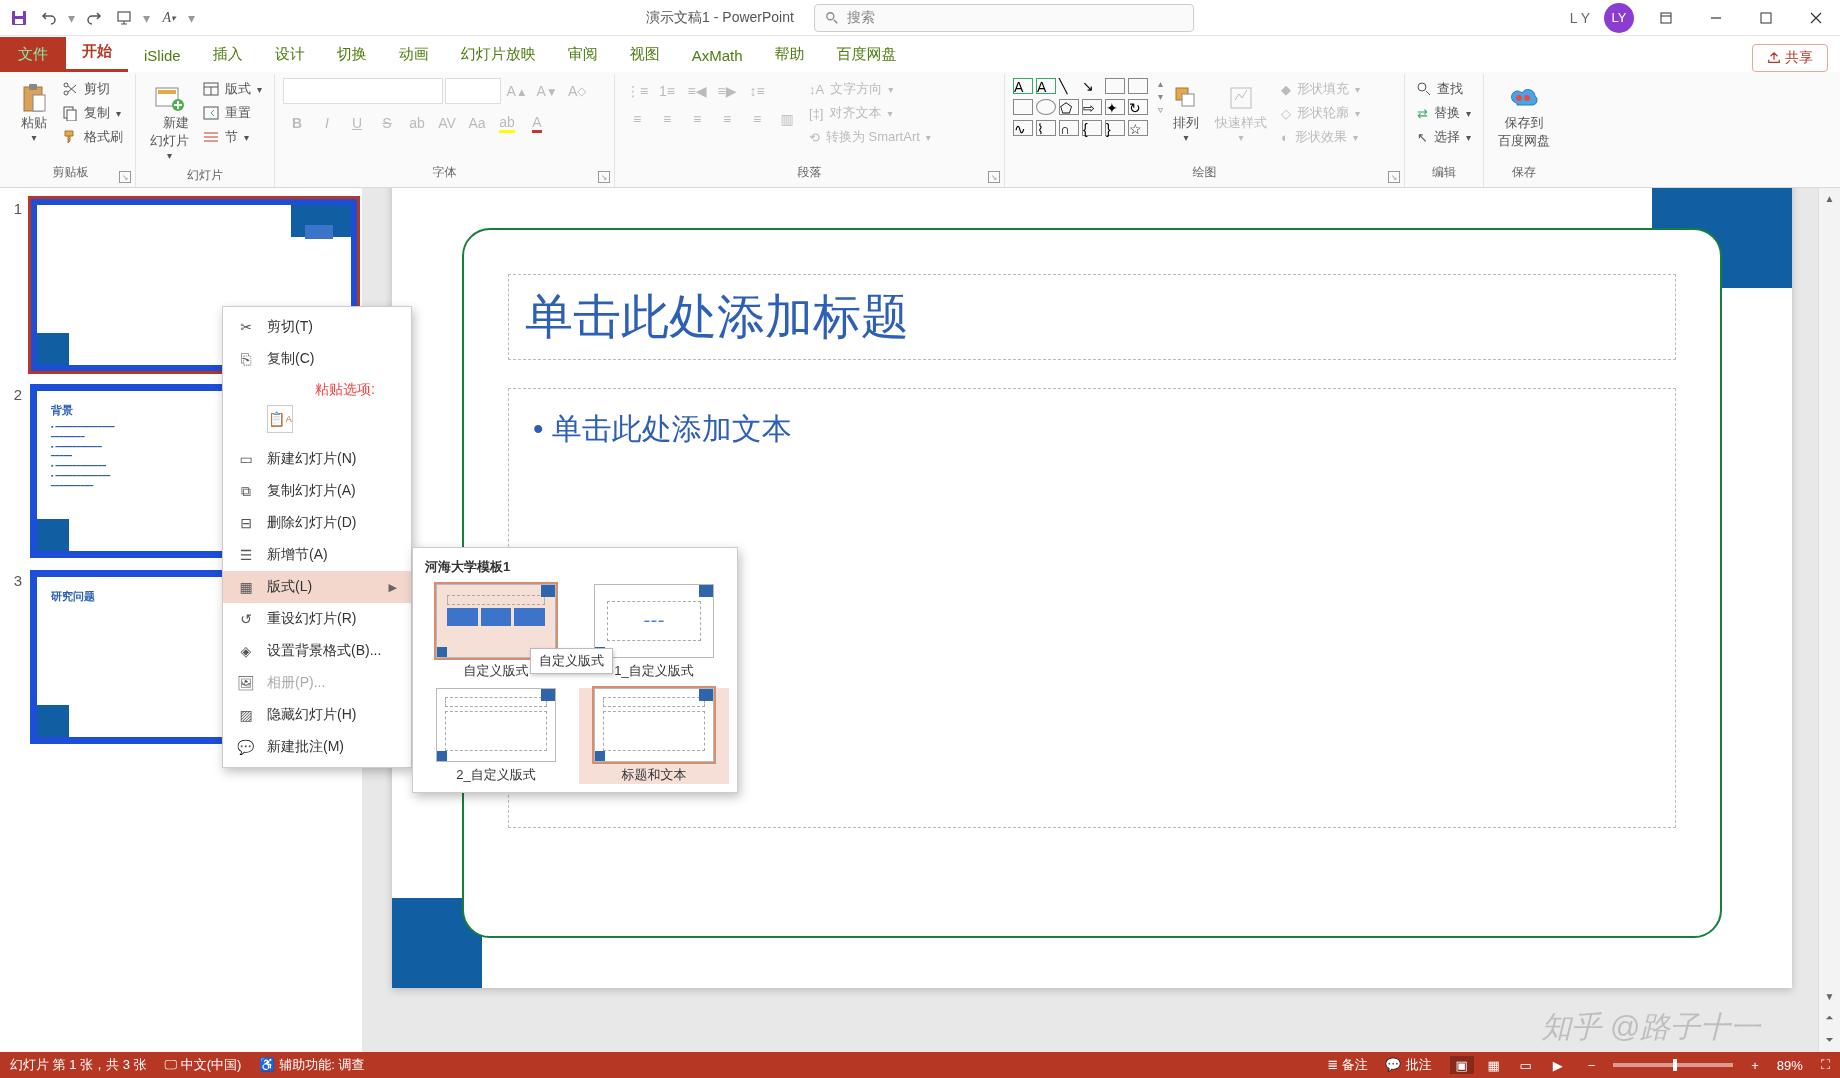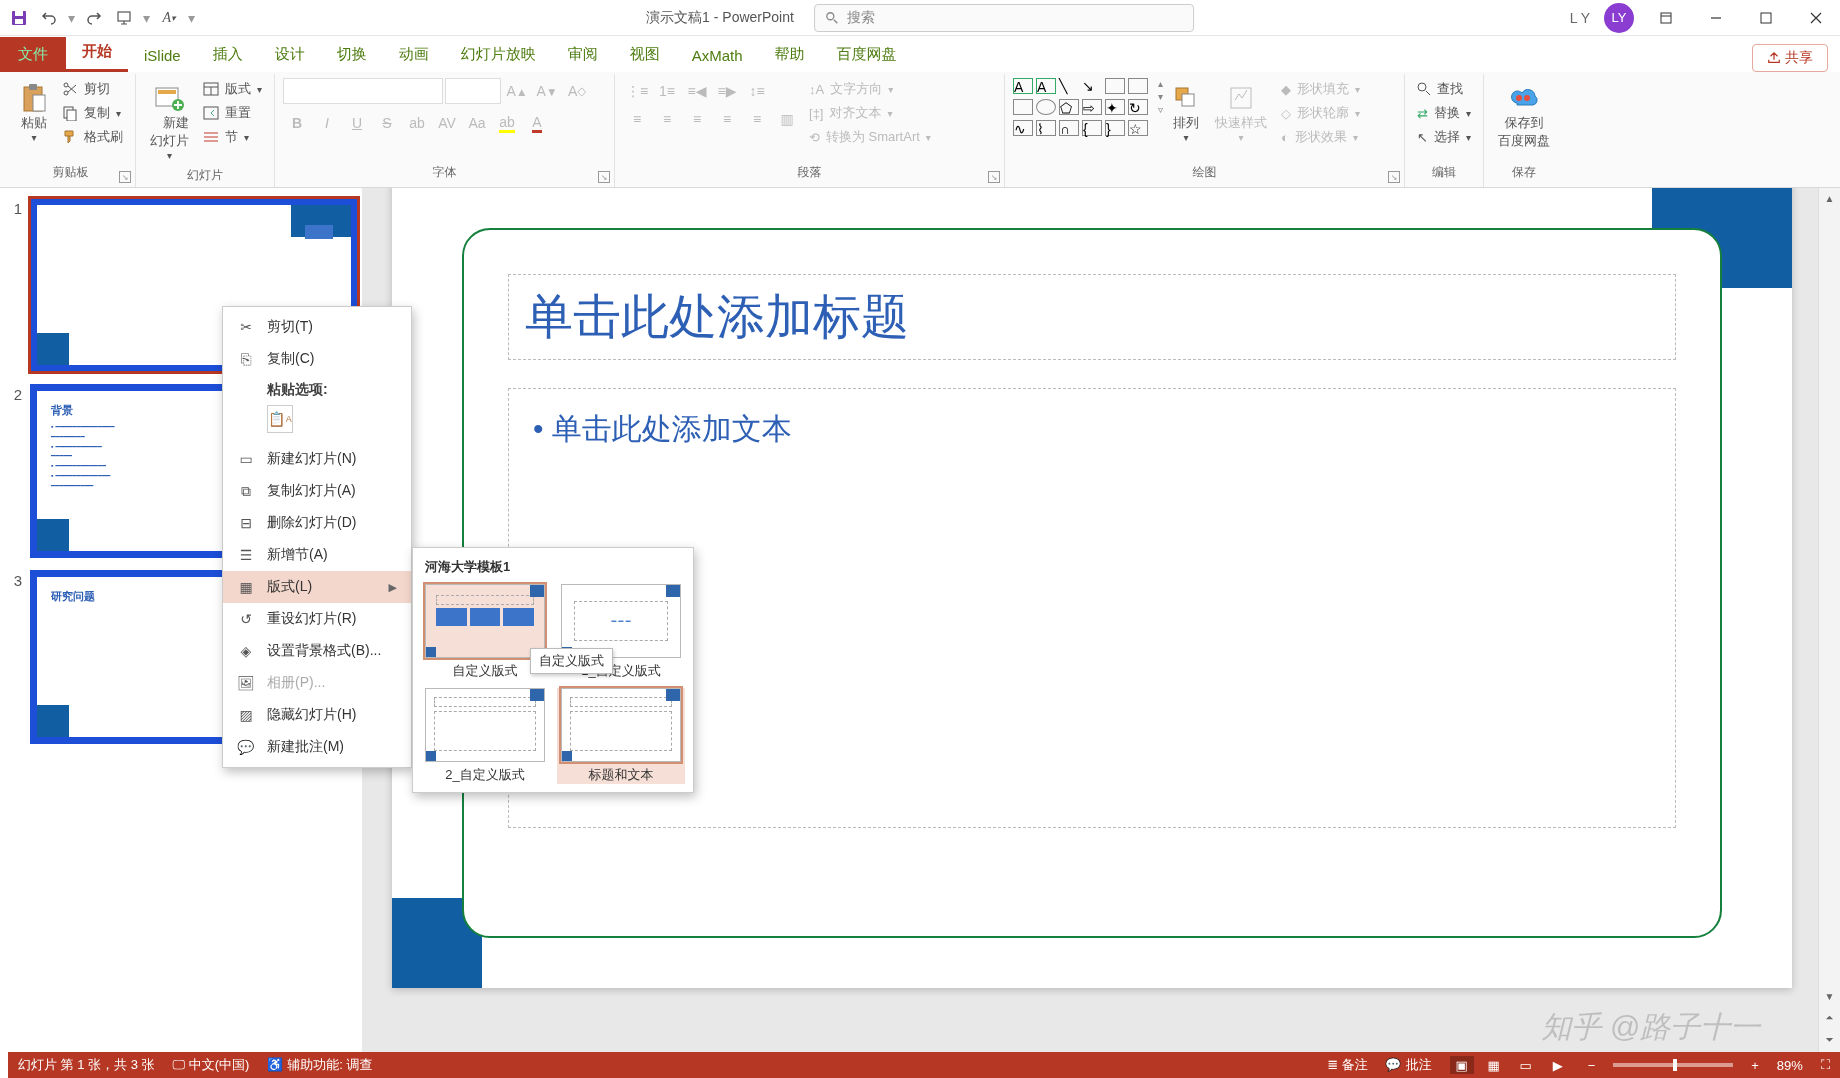--- a/index.html
+++ b/index.html
@@ -69,38 +69,38 @@
 .vscroll { position: absolute; right: 0; top: 188px; bottom: 26px; width: 22px; background: #f3f3f3; border-left: 1px solid #ddd; }
 .vscroll .arrow { height: 20px; display: flex; align-items: center; justify-content: center; color: #666; font-size: 10px; }
 
 
 .ctx { position: absolute; left: 222px; top: 306px; width: 190px; background: #fff; border: 1px solid #ccc; box-shadow: 2px 4px 10px rgba(0,0,0,.25); z-index: 50; padding: 4px 0; }
 .ctx-item { display: flex; align-items: center; gap: 12px; padding: 7px 14px; font-size: 14px; color: #333; cursor: pointer; position: relative; }
 .ctx-item.hover { background: #f3d7cd; }
 .ctx-item.disabled { color: #aaa; }
 .ctx-item .arw { margin-left: auto; font-size: 11px; color: #666; }
 .ctx-ico { width: 18px; height: 18px; display: flex; align-items: center; justify-content: center; color: #555; }
-.ctx-label-row { padding: 6px 14px 2px 44px; font-size: 14px; font-weight: bold; color: #404040; }
+.ctx-label-row { padding: 6px 14px 2px 44px; font-size: 14px; font-weight: normal; color: #ef4444; margin-left: 48px; }
 .ctx-paste-opt { padding: 4px 14px 10px 44px; }
 .ctx-paste-opt .p-ico { width: 26px; height: 28px; border: 1px solid #ccc; display: flex; align-items: center; justify-content: center; color: #b5763d; }
 
 
-.flyout { position: absolute; left: 412px; top: 547px; width: 282px; background: #fff; border: 1px solid #ccc; box-shadow: 2px 4px 10px rgba(0,0,0,.25); z-index: 60; padding: 8px; }
+.flyout { position: absolute; left: 412px; top: 547px; width: 326px; background: #fff; border: 1px solid #ccc; box-shadow: 2px 4px 10px rgba(0,0,0,.25); z-index: 60; padding: 8px; }
 .fly-title { font-size: 13px; color: #333; padding: 2px 4px 8px 4px; font-weight: bold; }
 .fly-grid { display: grid; grid-template-columns: 1fr 1fr; gap: 8px; }
 .fly-cell { text-align: center; font-size: 13px; color: #333; }
 .fly-thumb { width: 120px; height: 74px; border: 1px solid #b9b9b9; background: #fff; position: relative; margin: 0 auto 4px auto; padding: 4px; }
 .fly-cell.sel .fly-thumb { outline: 2px solid #d38f72; background: #f6dfd6; }
 .fly-cell.hov { background: #f6dfd6; }
 .corner-s-tr { position: absolute; top: 0; right: 0; width: 14px; height: 12px; background: #2e65ab; }
 .corner-s-bl { position: absolute; bottom: 0; left: 0; width: 10px; height: 10px; background: #2e65ab; }
 .tooltip { position: absolute; left: 530px; top: 648px; background: #fff; border: 1px solid #bbb; padding: 3px 8px; font-size: 13px; color: #333; z-index: 70; box-shadow: 1px 2px 4px rgba(0,0,0,.2); }
 
 
-.status { position: absolute; left: 8px; right: 0; bottom: 0; height: 26px; background: #b63723; color: #fff; display: flex; align-items: center; font-size: 13px; padding: 0 10px; gap: 18px; }
+.status { position: absolute; left: 0; right: 0; bottom: 0; height: 26px; background: #b63723; color: #fff; display: flex; align-items: center; font-size: 13px; padding: 0 10px; gap: 18px; }
 .status .sp { flex: 1; }
 .status .vbtns { display: flex; gap: 8px; align-items: center; }
 .view-ico { width: 24px; height: 18px; display: flex; align-items: center; justify-content: center; }
 .view-ico.active { background: rgba(0,0,0,.25); }
 .zoom-slider { width: 120px; height: 4px; background: rgba(255,255,255,.5); position: relative; }
 .zoom-slider::after { content: ""; position: absolute; left: 50%; top: -4px; width: 4px; height: 12px; background: #fff; }
 .watermark { position: absolute; right: 80px; bottom: 30px; color: #555; font-size: 30px; opacity: .28; z-index: 5; font-style: italic; }
 </style>
 </head>
 <body>

